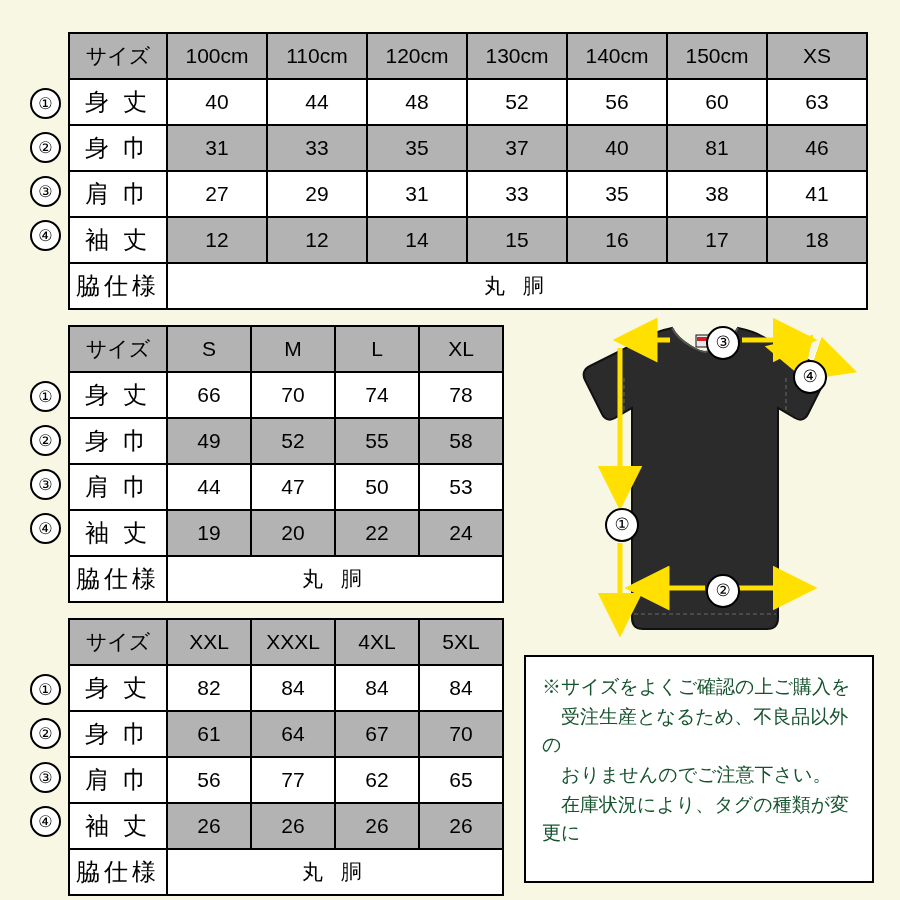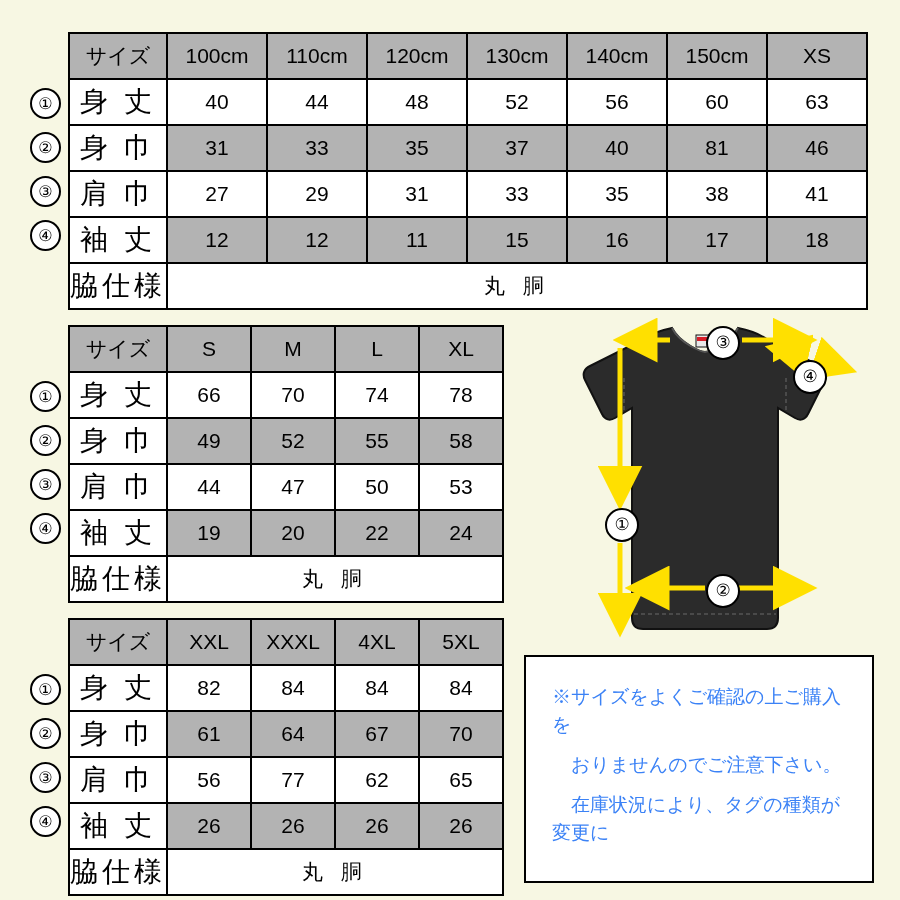--- a/index.html
+++ b/index.html
@@ -37,21 +37,22 @@
     background: #ffffff;
     padding: 0;
     height: 44px;
   }
   .size-table td.head {
     background: #b3b3b3;
   }
   .size-table td.rowlabel {
     background: #ffffff;
     letter-spacing: 4px;
-    font-size: 28px;
+    font-size: 24px;
+    font-family: Liberation Serif, serif;
   }
   .size-table td.shaded {
     background: #b3b3b3;
   }
   .size-table td.merged {
     background: #ffffff;
     letter-spacing: 6px;
     margin-top: 6px;
   }
 
@@ -100,24 +101,24 @@
     left: 524px;
     top: 655px;
     width: 350px;
     height: 228px;
     border: 2px solid #000;
     background: #ffffff;
     box-sizing: border-box;
     padding: 14px 14px 10px 14px;
   }
   .notice p {
-    margin: 12px;
+    margin: 2px;
     font-size: 19px;
     line-height: 28px;
-    color: #3b82f6;
+    color: #14532d;
     letter-spacing: 0px;
   }
   .notice p.indent {
     text-indent: 19px;
   }
 
   .badge {
     position: absolute;
     width: 30px;
     height: 30px;
@@ -192,21 +193,21 @@
         <td>31</td>
         <td>33</td>
         <td>35</td>
         <td>38</td>
         <td>41</td>
       </tr>
       <tr>
         <td class="rowlabel">袖 丈</td>
         <td class="shaded">12</td>
         <td class="shaded">12</td>
-        <td class="shaded">11</td>
+        <td class="shaded">14</td>
         <td class="shaded">15</td>
         <td class="shaded">16</td>
         <td class="shaded">17</td>
         <td class="shaded">18</td>
       </tr>
       <tr>
         <td class="rowlabel">脇仕様</td>
         <td class="merged" colspan="7">丸 胴</td>
       </tr>
     </tbody>
@@ -391,18 +392,19 @@
     </svg>
 
     <div class="badge" style="left:186px; top:8px;">③</div>
     <div class="badge" style="left:273px; top:42px;">④</div>
     <div class="badge" style="left:85px; top:190px;">①</div>
     <div class="badge" style="left:186px; top:256px;">②</div>
   </div>
 
   <div class="notice">
     <p>※サイズをよくご確認の上ご購入を</p>
+    <p class="indent">受注生産となるため、不良品以外の</p>
     <p class="indent">おりませんのでご注意下さい。</p>
     <p class="indent">在庫状況により、タグの種類が変更に</p>
 
   </div>
 
 </div>
 
 </body></html>

